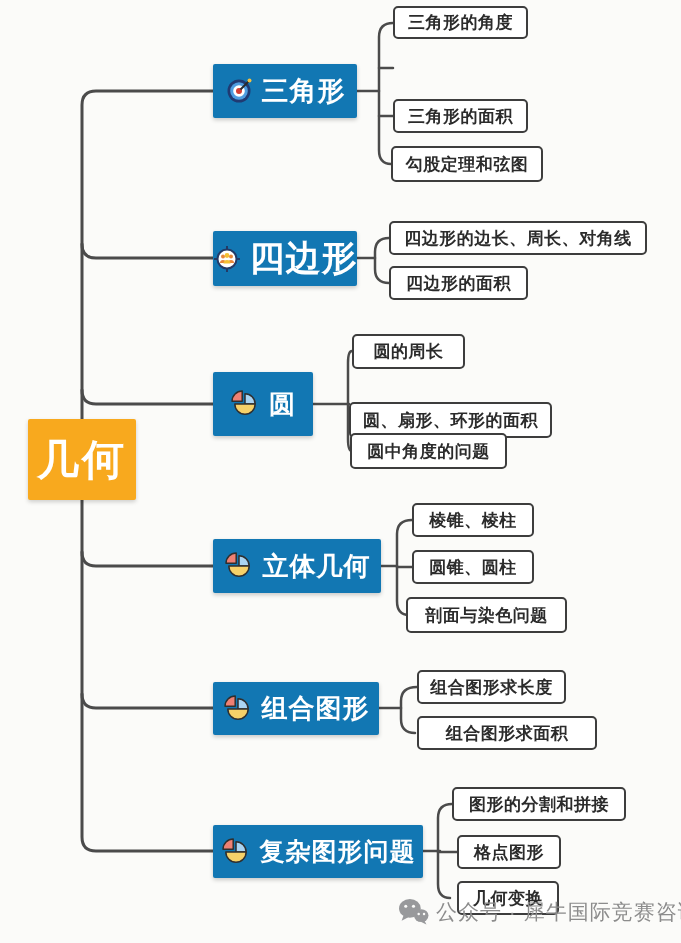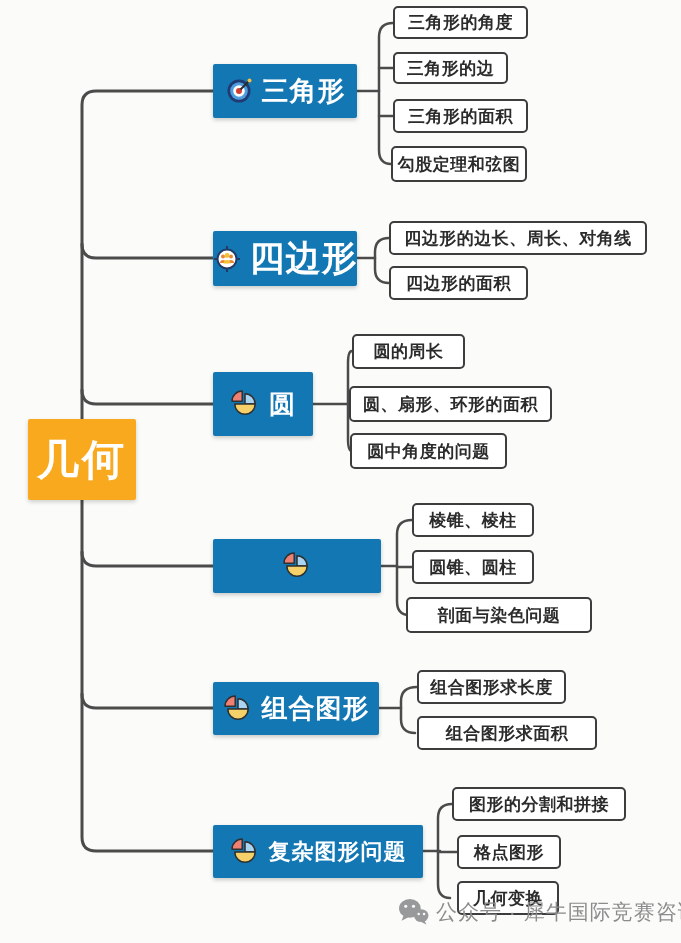--- a/index.html
+++ b/index.html
@@ -96,27 +96,24 @@
         <circle r="3" fill="#d43f34"></circle>
         <line x1="1.5" y1="-1.5" x2="9.5" y2="-9.5" stroke="#2b2b2b" stroke-width="2"></line>
         <circle cx="10.5" cy="-10.5" r="2" fill="#f3c143"></circle>
       </svg>
     </span>
     <span>三角形</span>
   </div>
   <div class="cnode" style="left:393px;top:6px;width:135px;height:33px">
     <span>三角形的角度</span>
   </div>
-  <div class="cnode" style="left:393px;top:52px;width:115px;height:32px">
-    <span>三角形的边</span>
-  </div>
   <div class="cnode" style="left:393px;top:99px;width:135px;height:34px">
     <span>三角形的面积</span>
   </div>
-  <div class="cnode" style="left:391px;top:146px;width:136px;height:36px">
+  <div class="cnode" style="left:391px;top:146px;width:152px;height:36px">
     <span>勾股定理和弦图</span>
   </div>
 
   <div class="bnode" style="left:213px;top:231px;width:144px;height:55px;font-size:35px">
     <span class="icn">
       <svg width="28" height="28" viewBox="-14 -14 28 28">
         <circle r="9.5" fill="#ffffff" stroke="#233a66" stroke-width="2"></circle>
         <g stroke="#233a66" stroke-width="2">
           <line x1="0" y1="-13" x2="0" y2="-9"></line>
           <line x1="0" y1="9" x2="0" y2="13"></line>
@@ -148,45 +145,46 @@
           <path d="M 0 0 L 9.5 0 A 9.5 9.5 0 0 1 -9.5 0 Z" fill="#f6d169"></path>
           <path transform="translate(-2.6,-2.6)" d="M 0 0 L -9.5 0 A 9.5 9.5 0 0 1 0 -9.5 Z" fill="#ef8073"></path>
         </g>
       </svg>
     </span>
     <span>圆</span>
   </div>
   <div class="cnode" style="left:352px;top:334px;width:113px;height:35px">
     <span>圆的周长</span>
   </div>
-  <div class="cnode" style="left:349px;top:386px;width:203px;height:36px">
+  <div class="cnode" style="left:349px;top:402px;width:203px;height:36px">
     <span>圆、扇形、环形的面积</span>
   </div>
   <div class="cnode" style="left:350px;top:433px;width:157px;height:36px">
     <span>圆中角度的问题</span>
   </div>
 
   <div class="bnode" style="left:213px;top:539px;width:168px;height:54px;font-size:26px">
     <span class="icn">
       <svg width="30" height="30" viewBox="-14 -14 28 28">
         <g stroke="#2f2f2f" stroke-width="1.4" stroke-linejoin="round">
           <path d="M 0 0 L 0 -9.5 A 9.5 9.5 0 0 1 9.5 0 Z" fill="#aad4f2"></path>
           <path d="M 0 0 L 9.5 0 A 9.5 9.5 0 0 1 -9.5 0 Z" fill="#f6d169"></path>
           <path transform="translate(-2.6,-2.6)" d="M 0 0 L -9.5 0 A 9.5 9.5 0 0 1 0 -9.5 Z" fill="#ef8073"></path>
         </g>
       </svg>
     </span>
+    <span>立体几何</span>
   </div>
   <div class="cnode" style="left:412px;top:503px;width:122px;height:34px">
     <span>棱锥、棱柱</span>
   </div>
   <div class="cnode" style="left:412px;top:550px;width:122px;height:34px">
     <span>圆锥、圆柱</span>
   </div>
-  <div class="cnode" style="left:406px;top:597px;width:186px;height:36px">
+  <div class="cnode" style="left:406px;top:597px;width:161px;height:36px">
     <span>剖面与染色问题</span>
   </div>
 
   <div class="bnode" style="left:213px;top:682px;width:166px;height:53px;font-size:26px">
     <span class="icn">
       <svg width="30" height="30" viewBox="-14 -14 28 28">
         <g stroke="#2f2f2f" stroke-width="1.4" stroke-linejoin="round">
           <path d="M 0 0 L 0 -9.5 A 9.5 9.5 0 0 1 9.5 0 Z" fill="#aad4f2"></path>
           <path d="M 0 0 L 9.5 0 A 9.5 9.5 0 0 1 -9.5 0 Z" fill="#f6d169"></path>
           <path transform="translate(-2.6,-2.6)" d="M 0 0 L -9.5 0 A 9.5 9.5 0 0 1 0 -9.5 Z" fill="#ef8073"></path>
@@ -195,21 +193,21 @@
     </span>
     <span>组合图形</span>
   </div>
   <div class="cnode" style="left:417px;top:670px;width:149px;height:34px">
     <span>组合图形求长度</span>
   </div>
   <div class="cnode" style="left:417px;top:716px;width:180px;height:34px">
     <span>组合图形求面积</span>
   </div>
 
-  <div class="bnode" style="left:213px;top:825px;width:210px;height:53px;font-size:22px">
+  <div class="bnode" style="left:213px;top:825px;width:210px;height:53px;font-size:25px">
     <span class="icn">
       <svg width="30" height="30" viewBox="-14 -14 28 28">
         <g stroke="#2f2f2f" stroke-width="1.4" stroke-linejoin="round">
           <path d="M 0 0 L 0 -9.5 A 9.5 9.5 0 0 1 9.5 0 Z" fill="#aad4f2"></path>
           <path d="M 0 0 L 9.5 0 A 9.5 9.5 0 0 1 -9.5 0 Z" fill="#f6d169"></path>
           <path transform="translate(-2.6,-2.6)" d="M 0 0 L -9.5 0 A 9.5 9.5 0 0 1 0 -9.5 Z" fill="#ef8073"></path>
         </g>
       </svg>
     </span>
     <span>复杂图形问题</span>

